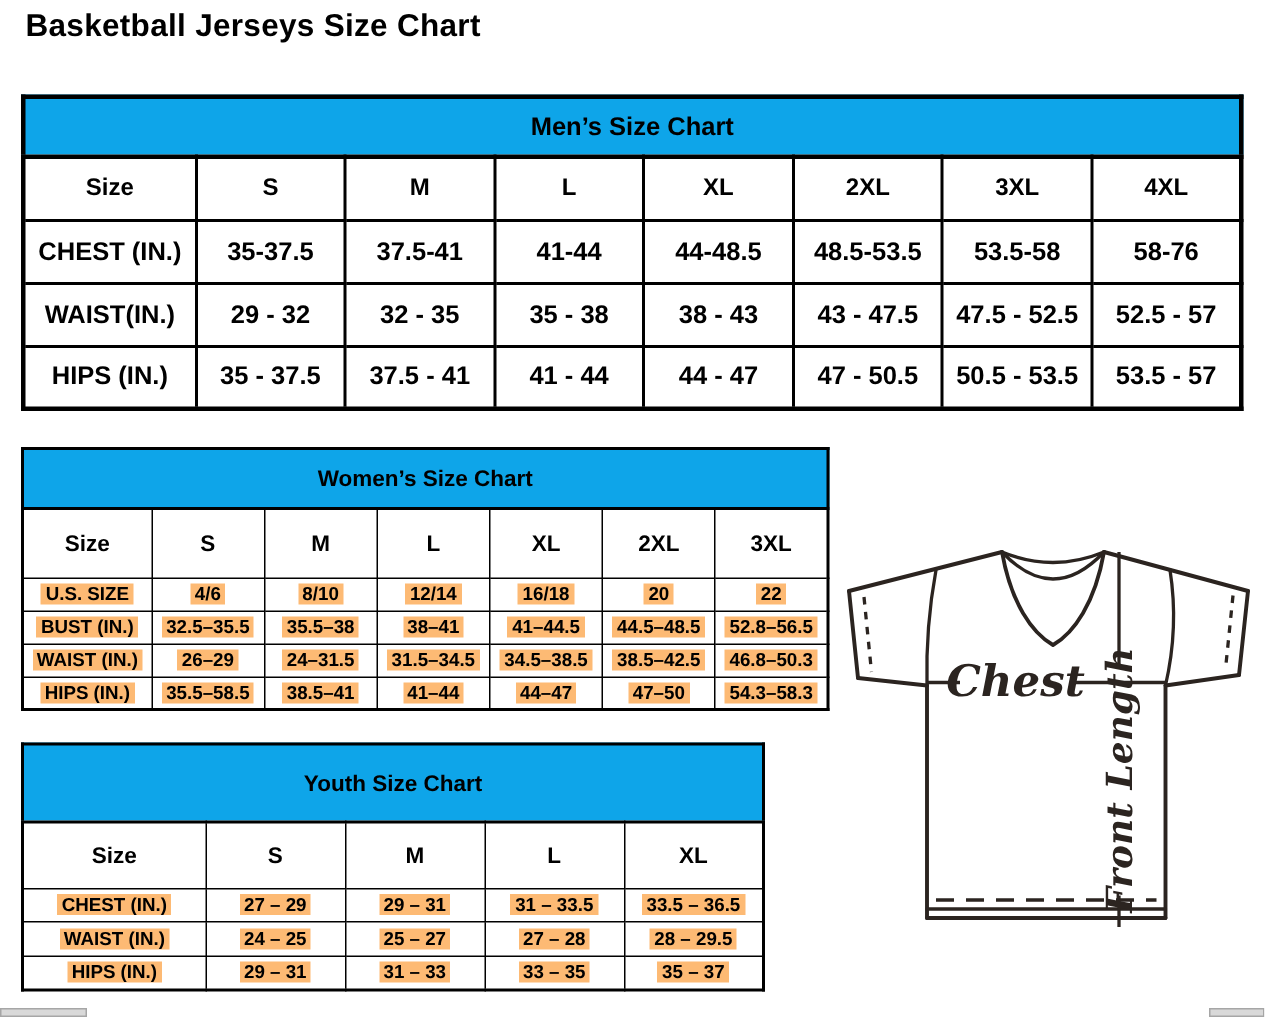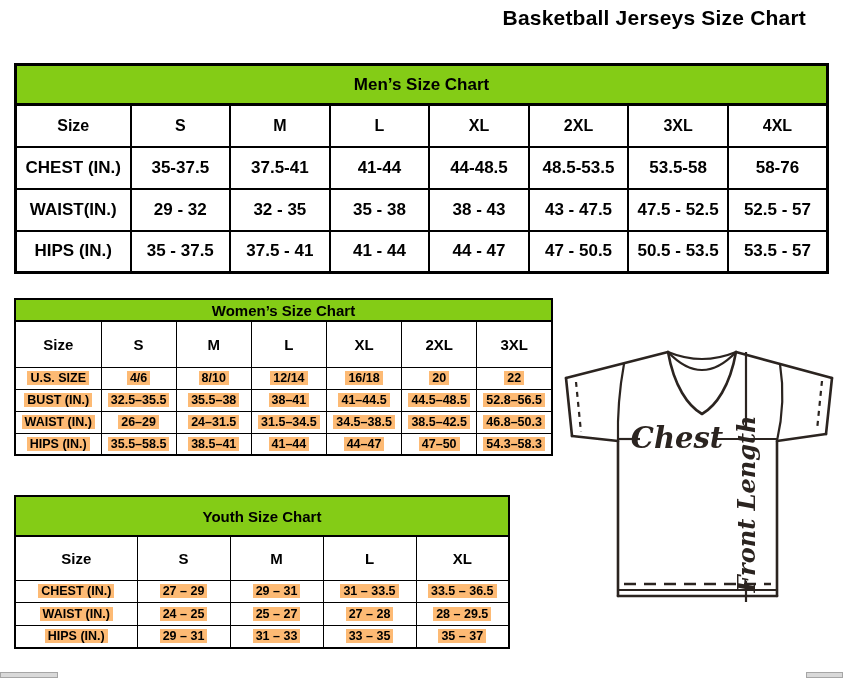--- a/index.html
+++ b/index.html
@@ -2,59 +2,59 @@
 <html><head>
 <meta charset="utf-8">
 <style>
   * { margin:0; padding:0; box-sizing:border-box; }
   html,body { background:#ffffff; }
   .canvas {
     position:relative; width:843px; height:679px; background:#ffffff;
     font-family:"Liberation Sans", sans-serif; color:#000; overflow:hidden;
   }
   .page-title {
-    position:absolute; left:0; top:6px; width:806px; text-align:right;
-    font-size:21px; font-weight:700; letter-spacing:0.2px;
+    position:absolute; left:0; top:6px; width:806px; text-align:left;
+    font-size:21px; font-weight:700; letter-spacing:0.2px;padding-left:17px;
   }
   .size-table { position:absolute; }
   .band {
-    background:#84cc16; text-align:center; font-weight:700;
+    background:#0ea5e9; text-align:center; font-weight:700;
     display:flex; align-items:center; justify-content:center;
   }
   .size-table table { border-collapse:collapse; width:100%; table-layout:fixed; }
   .size-table th, .size-table td {
     text-align:center; vertical-align:middle; font-weight:700; padding:0 2px;
   }
   
   .mens { left:14px; top:63px; width:815px; }
   .mens .band { height:40px; border:3px solid #000; border-bottom:none; font-size:17px; }
   .mens table { border:3px solid #000; }
   .mens th, .mens td { border:2px solid #000; height:42px; font-size:17px; }
   .mens thead th { font-size:16px; }
   .mens col.label-col { width:115px; }
   
   .womens { left:14px; top:298px; width:539px; }
-  .womens .band { height:22px; border:2px solid #000; border-bottom:none; font-size:15px; }
+  .womens .band { height:40px; border:2px solid #000; border-bottom:none; font-size:15px; }
   .womens table { border:2px solid #000; }
   .womens th, .womens td { border:1px solid #000; }
   .womens thead th { height:46px; font-size:15px; }
   .womens tbody th, .womens tbody td { height:22px; font-size:12.5px; }
   .womens col.label-col { width:86px; }
   
   .youth { left:14px; top:495px; width:496px; }
-  .youth .band { height:40px; border:2px solid #000; border-bottom:none; font-size:15px; }
+  .youth .band { height:52px; border:2px solid #000; border-bottom:none; font-size:15px; }
   .youth table { border:2px solid #000; }
   .youth th, .youth td { border:1px solid #000; }
   .youth thead th { height:44px; font-size:15px; }
   .youth tbody th, .youth tbody td { height:22.5px; font-size:12.5px; }
   .youth col.label-col { width:122px; }
   
   .womens tbody span, .youth tbody span { background:#fdba74; padding:0 3px; }
   
-  .jersey-wrap { position:absolute; left:556px; top:344px; width:286px; height:262px; }
+  .jersey-wrap { position:absolute; left:556px; top:360px; width:286px; height:262px; }
   .jersey-wrap svg { display:block; width:100%; height:100%; }
   .jersey-wrap text {
     font-family:"DejaVu Serif", serif; font-style:italic; font-weight:700; fill:#2b2420;
   }
   
   .scroll-frag { position:absolute; top:672px; height:6px; background:#d9d9d9; border:1px solid #a6a6a6; }
   .scroll-frag.left { left:0; width:58px; }
   .scroll-frag.right { left:806px; width:37px; }
 </style>
 </head>

